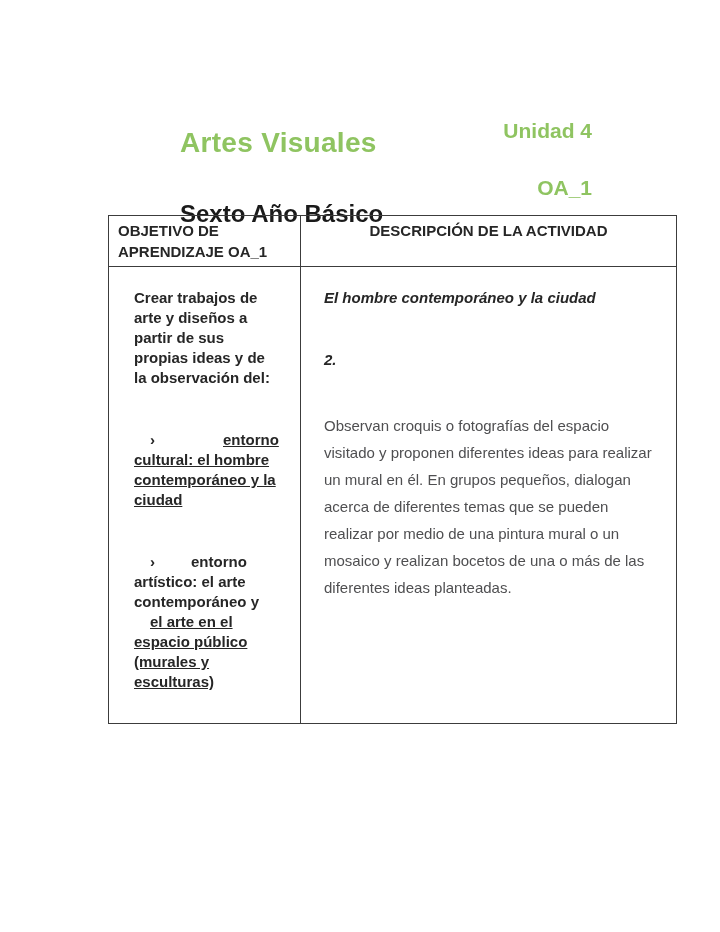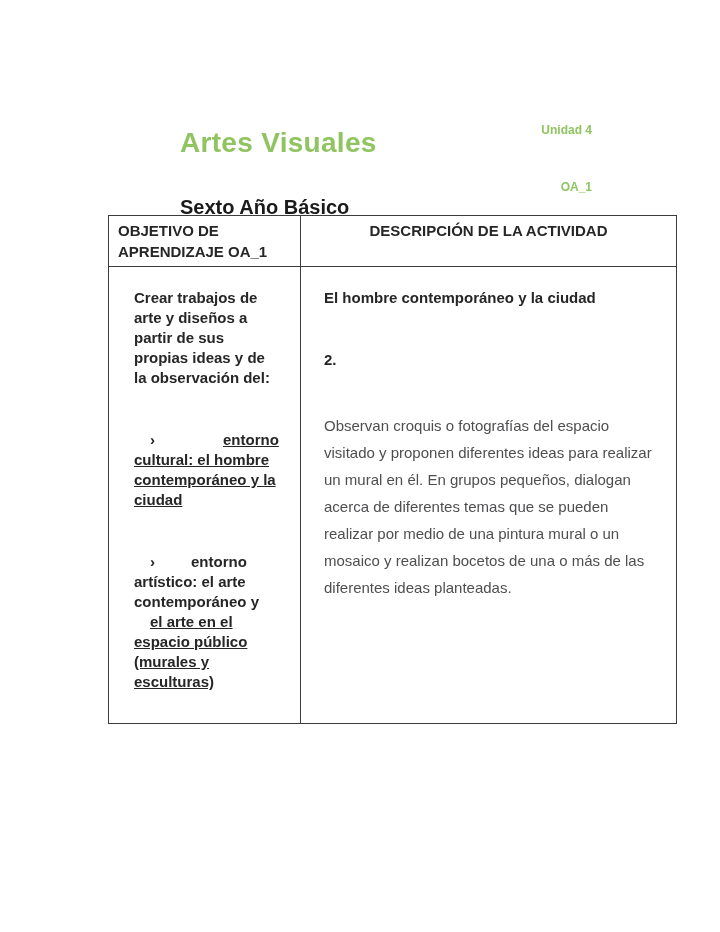--- a/index.html
+++ b/index.html
@@ -15,26 +15,26 @@
   
   .header {
     position:absolute; top:46px; left:100px; right:112px;
     display:flex; justify-content:space-between; align-items:flex-start;
   }
   .title {
     font-size:28px; line-height:33px; font-weight:bold;
     color:var(--brand-green, #8FC461); letter-spacing:0.3px;
   }
   .subtitle {
-    font-size:20px; line-height:24px; font-weight:bold;
-    color:#1a1a1a; margin-top:4px;
+    font-size:24px; line-height:24px; font-weight:bold;
+    color:#1a1a1a; margin-top:11px;
   }
   .header-right { text-align:right; padding-top:8px; }
   .unit, .oa {
-    font-size:12px; line-height:25px; font-weight:bold;
+    font-size:21px; line-height:25px; font-weight:bold;
     color:var(--brand-green, #8FC461);
   }
 
   
   .section-title {
     position:absolute; top:148px; left:0; width:720px;
     text-align:center; font-size:18px; font-weight:bold;
     color:var(--section-gray, #55565A);
   }
 
@@ -61,21 +61,21 @@
   }
   td.obj-cell {
     height:429px; padding:5px 7px 5px 9px;
     font-weight:bold; color:var(--dark-text, #262626); line-height:20px;
   }
   td.desc-cell { padding:5px 5px 5px 7px; line-height:20px; }
   .obj-cell p { margin:0 0 10px 0; }
   .bullet .marker { margin-right:4px; }
   .bullet .u { text-decoration:underline; }
   .activity-title, .activity-number {
-    font-weight:bold; color:var(--dark-text, #2E2E2E); margin:0 0 10px 0; line-height:20px;
+    font-weight:bold; color:var(--dark-text, #2E2E2E); margin:0 0 10px 0; line-height:20px;font-style:italic;
   }
   .activity-desc {
     color:var(--body-gray, #4F4F51); line-height:27px; margin:0;
   }
 </style>
 </head>
 <body>
 
 <div class="doc">
 

